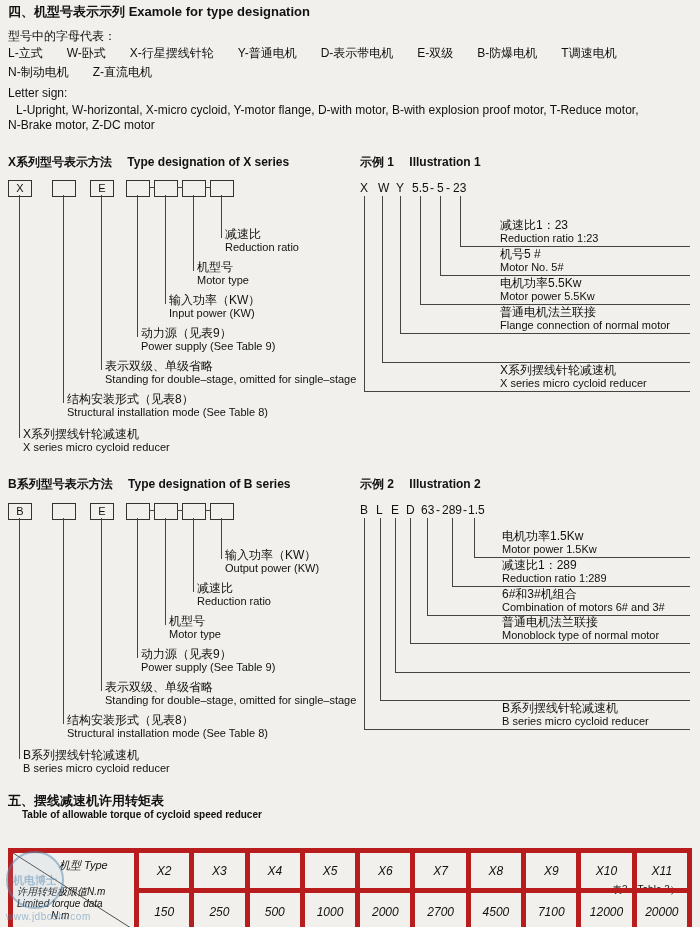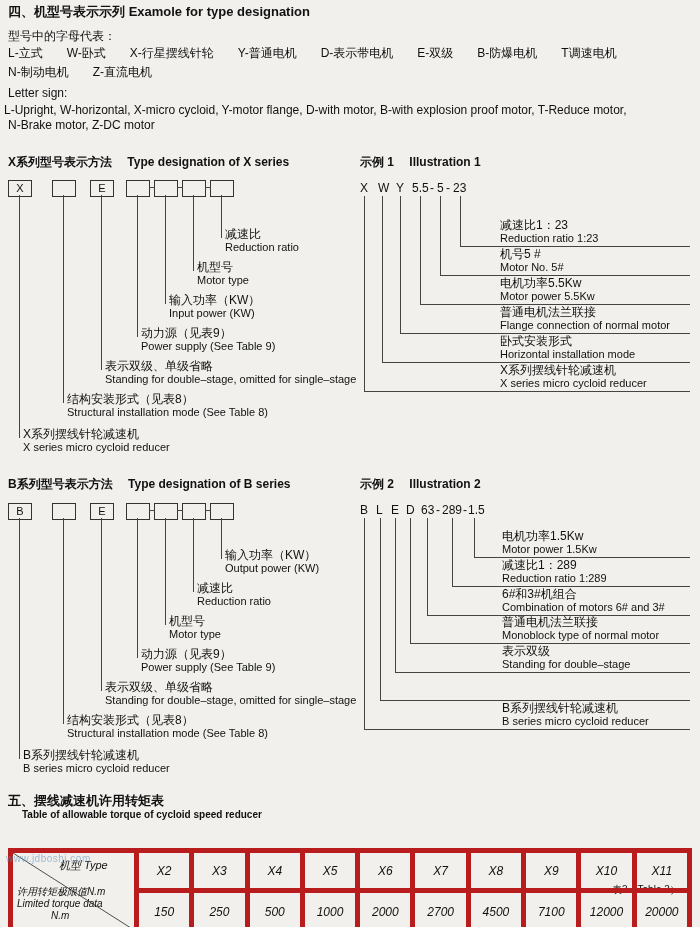--- a/index.html
+++ b/index.html
@@ -58,21 +58,21 @@
 <div class="page">
 
   <div class="abs t13 b" style="left:8px;top:3px">
     <span>四、机型号表示示列</span>
     <span>Examole for type designation</span>
   </div>
   <div class="abs t12" style="left:8px;top:28px">型号中的字母代表：</div>
   <div class="abs t12" style="left:8px;top:45px">L-立式　　W-卧式　　X-行星摆线针轮　　Y-普通电机　　D-表示带电机　　E-双级　　B-防爆电机　　T调速电机</div>
   <div class="abs t12" style="left:8px;top:64px">N-制动电机　　Z-直流电机</div>
   <div class="abs t12" style="left:8px;top:86px">Letter sign:</div>
-  <div class="abs t12" style="left:4px;top:103px">L-Upright, W-horizontal, X-micro cycloid, Y-motor flange, D-with motor, B-with explosion proof motor, T-Reduce motor,</div>
+  <div class="abs t12" style="left:16px;top:103px">L-Upright, W-horizontal, X-micro cycloid, Y-motor flange, D-with motor, B-with explosion proof motor, T-Reduce motor,</div>
   <div class="abs t12" style="left:8px;top:118px">N-Brake motor, Z-DC motor</div>
 
   <div class="sect-h" style="left:8px;top:154px">
     <span>X系列型号表示方法</span><span class="gap"></span>
     <span>Type designation of X series</span>
   </div>
   <div class="sect-h" style="left:360px;top:154px">
     <span>示例 1</span><span class="gap"></span>
     <span>Illustration 1</span>
   </div>
@@ -157,24 +157,20 @@
     <div class="en">Motor No. 5#</div>
   </div>
   <div class="dlabel" style="left:500px;top:277px">
     <div class="zh">电机功率5.5Kw</div>
     <div class="en">Motor power 5.5Kw</div>
   </div>
   <div class="dlabel" style="left:500px;top:306px">
     <div class="zh">普通电机法兰联接</div>
     <div class="en">Flange connection of normal motor</div>
   </div>
-  <div class="dlabel" style="left:500px;top:335px">
-    <div class="zh">卧式安装形式</div>
-    <div class="en">Horizontal installation mode</div>
-  </div>
   <div class="dlabel" style="left:500px;top:364px">
     <div class="zh">X系列摆线针轮减速机</div>
     <div class="en">X series micro cycloid reducer</div>
   </div>
 
   <div class="sect-h" style="left:8px;top:476px">
     <span>B系列型号表示方法</span><span class="gap"></span>
     <span>Type designation of B series</span>
   </div>
   <div class="sect-h" style="left:360px;top:476px">
@@ -264,24 +260,20 @@
     <div class="zh">减速比1：289</div>
     <div class="en">Reduction ratio 1:289</div>
   </div>
   <div class="dlabel" style="left:502px;top:588px">
     <div class="zh">6#和3#机组合</div>
     <div class="en">Combination of motors 6# and 3#</div>
   </div>
   <div class="dlabel" style="left:502px;top:616px">
     <div class="zh">普通电机法兰联接</div>
     <div class="en">Monoblock type of normal motor</div>
-  </div>
-  <div class="dlabel" style="left:502px;top:645px">
-    <div class="zh">表示双级</div>
-    <div class="en">Standing for double–stage</div>
   </div>
   <div class="dlabel" style="left:502px;top:702px">
     <div class="zh">B系列摆线针轮减速机</div>
     <div class="en">B series micro cycloid reducer</div>
   </div>
 
   <div class="abs t13 b" style="left:8px;top:792px">五、摆线减速机许用转矩表</div>
   <div class="abs t14 b" style="left:22px;top:809px">Table of allowable torque of cycloid speed reducer</div>
   <div class="abs t10" style="left:612px;top:835px">表3（Table 3）</div>
 
@@ -332,16 +324,19 @@
       <td>2700</td>
       <td>4500</td>
       <td>7100</td>
       <td>12000</td>
       <td>20000</td>
     </tr>
   </tbody>
     </table>
 
   <div class="watermark">
+    <div class="wm-circle">
+      <span>机电博士</span>
+    </div>
     <div class="wm-url">www.jdboshi.com</div>
   </div>
 
 </div>
 
 </body></html>

